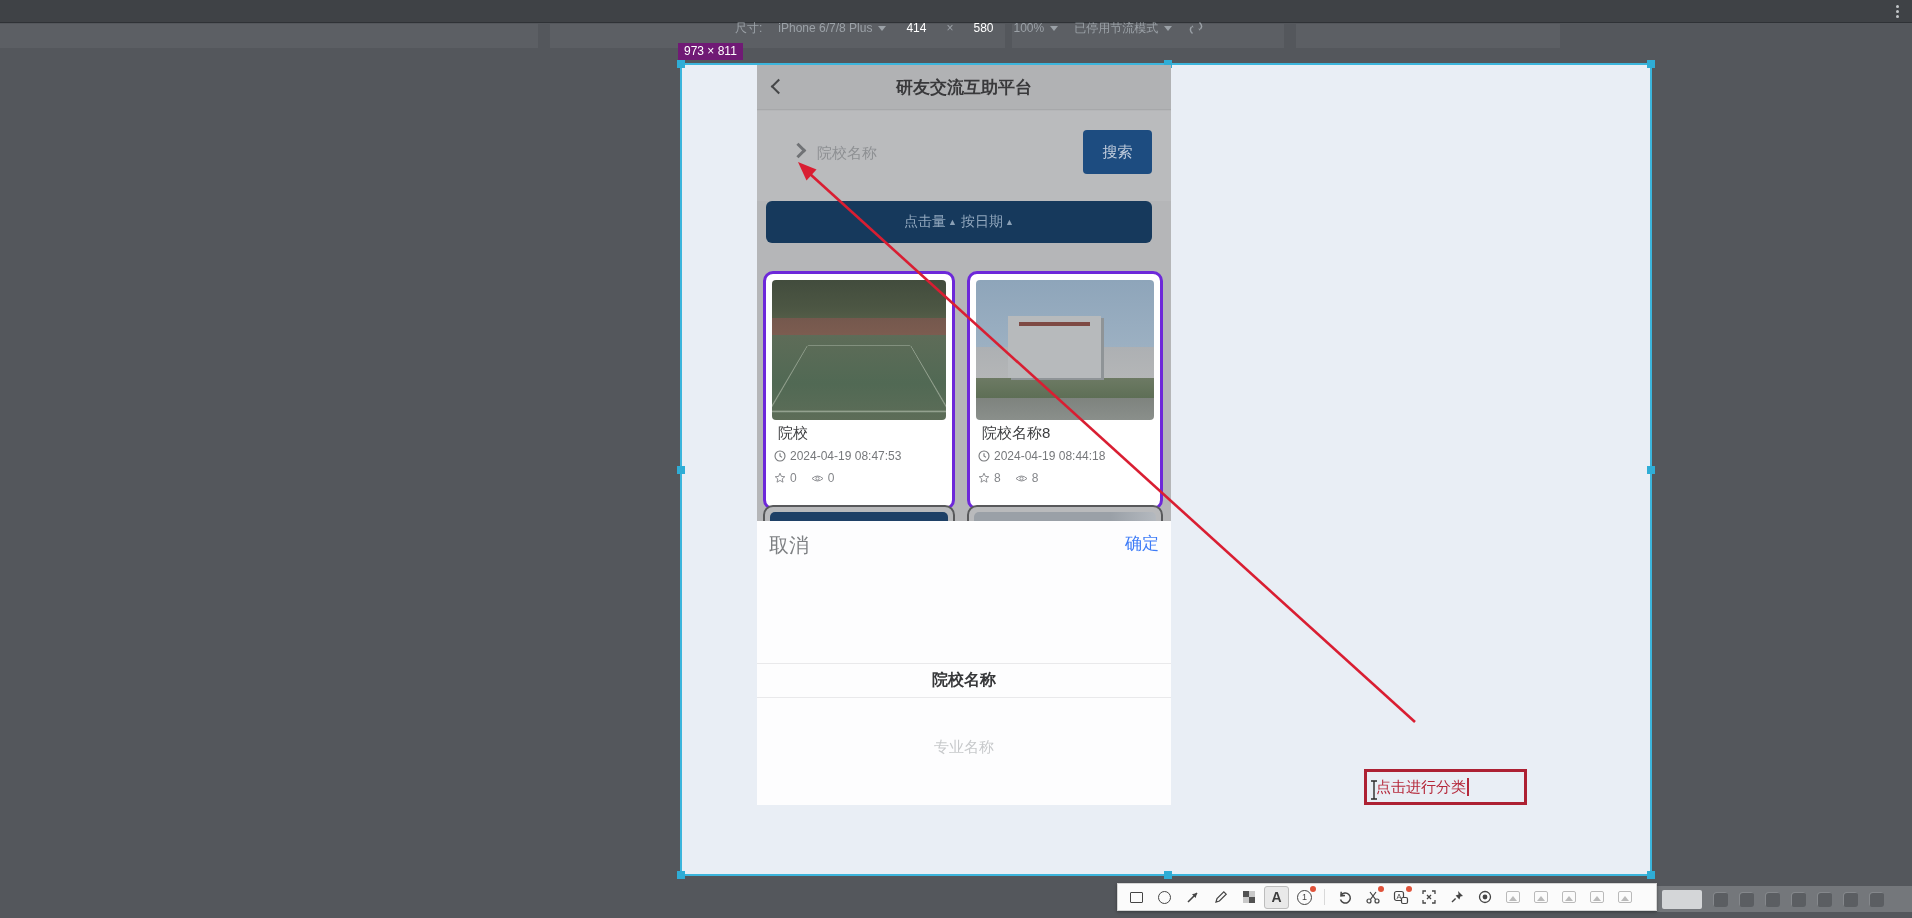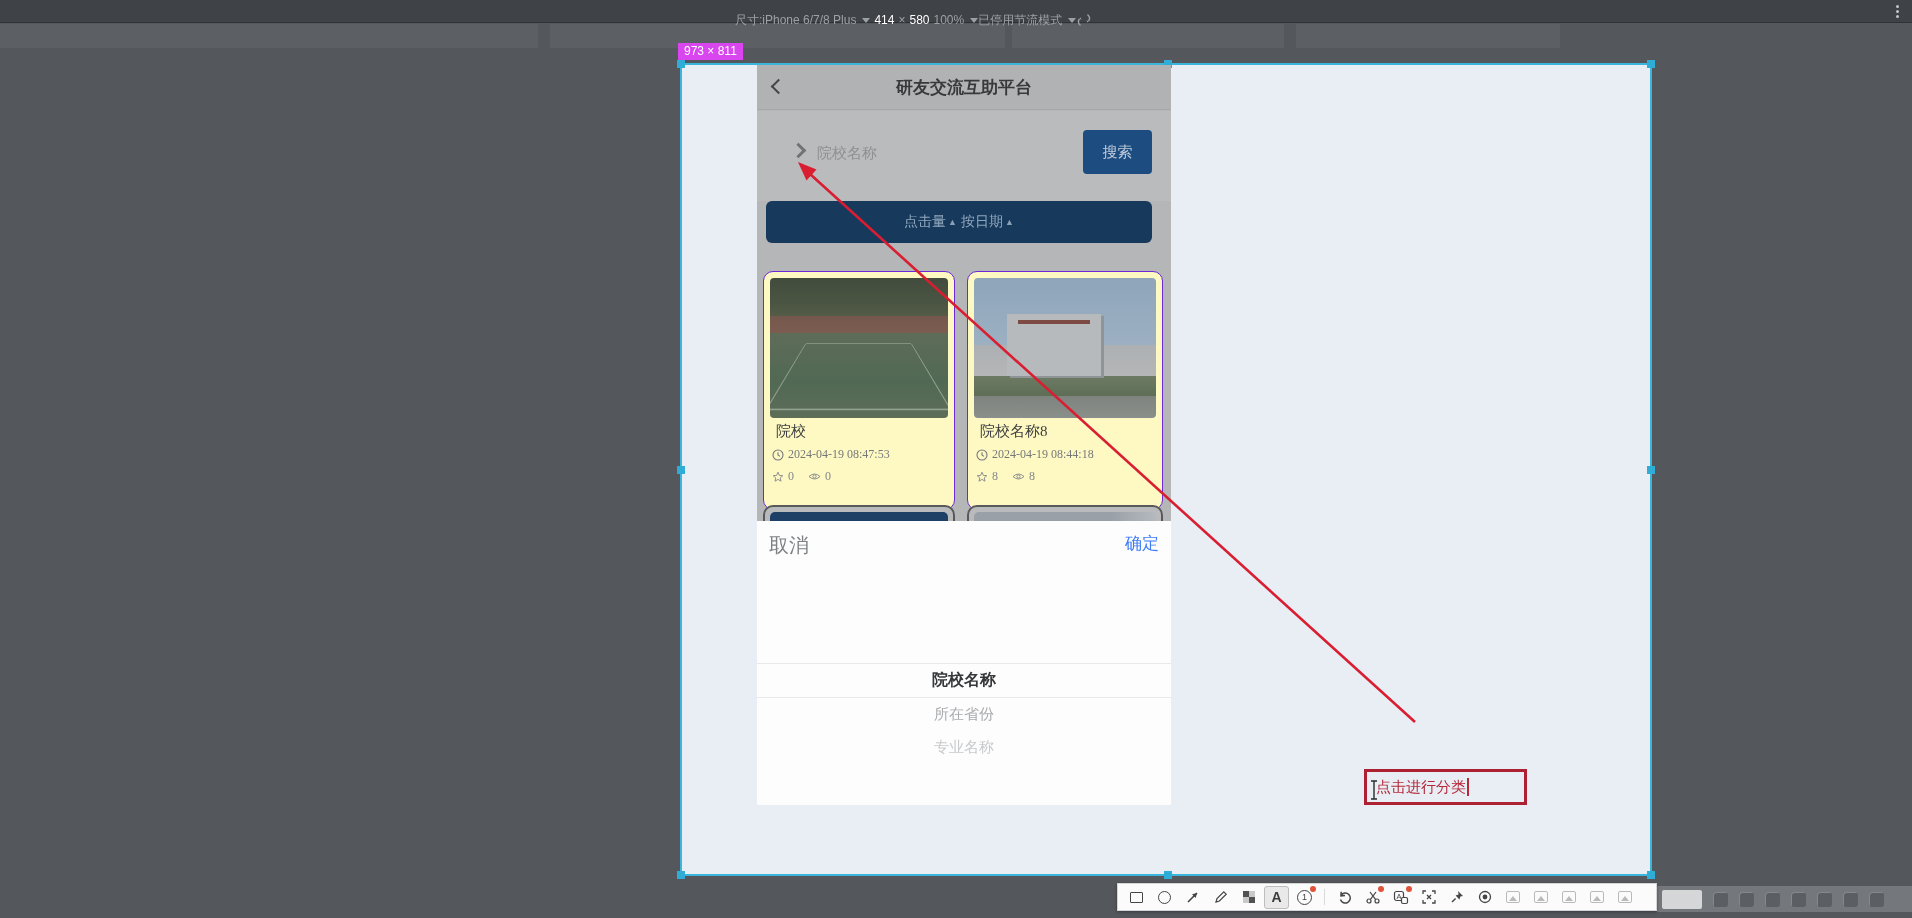--- a/index.html
+++ b/index.html
@@ -2,50 +2,50 @@
 <html><head>
 <meta charset="utf-8">
 <style>
   * { margin:0; padding:0; box-sizing:border-box; }
   html,body { width:1912px; height:918px; background:#54575c; }
   body { font-family:"Liberation Sans", sans-serif; }
   .screen { position:relative; width:1912px; height:918px; background:#54575c; overflow:hidden; }
 
   
   .devtools-bar { position:absolute; left:0; top:0; width:1912px; height:23px; background:#3f4246; border-bottom:1px solid #2f3236; z-index:4; }
-  .dt-controls { position:absolute; left:735px; top:4px; height:32px; display:flex; align-items:center; gap:0; color:#9ba1a7; font-size:12px; white-space:nowrap; }
+  .dt-controls { position:absolute; left:735px; top:12px; height:32px; display:flex; align-items:center; gap:16px; color:#9ba1a7; font-size:12px; white-space:nowrap; }
   .dt-group { display:flex; align-items:center; gap:6px; cursor:default; }
   .dt-caret { width:0; height:0; border-left:4px solid transparent; border-right:4px solid transparent; border-top:5px solid #9ba1a7; margin-top:1px; }
   .dt-num { padding:1px 4px; color:#ffffff; }
   .rotate-ic svg { display:block; }
   .kebab { position:absolute; right:12px; top:5px; width:4px; height:14px; }
   .kebab i { display:block; width:3px; height:3px; border-radius:50%; background:#c3c6c9; margin-bottom:2px; }
 
   
   .gblock { position:absolute; top:24px; height:24px; background:#5c5f64; z-index:1; }
 
   
-  .size-label { position:absolute; left:678px; top:43px; background:#d946ef; color:#ffffff; font-size:12px; padding:1px 6px 2px; z-index:7; }
+  .size-label { position:absolute; left:678px; top:43px; background:#701a75; color:#ffffff; font-size:12px; padding:1px 6px 2px; z-index:7; }
   .selection { position:absolute; left:680px; top:63px; width:972px; height:813px; background:#e9eef5; border:2px solid #3cb5dc; z-index:2; }
   .handle { position:absolute; width:8px; height:8px; background:#2fadd6; z-index:7; }
 
   
   .phone { position:absolute; left:757px; top:65px; width:414px; height:740px; background:#b5b6b8; overflow:hidden; z-index:3; }
   .app-header { position:absolute; left:0; top:0; width:414px; height:45px; background:#b1b2b4; border-bottom:1px solid #a7a8aa; }
   .back-ch { position:absolute; left:16px; top:16px; width:11px; height:11px; border-left:2px solid #454648; border-bottom:2px solid #454648; transform:rotate(45deg); }
   .app-title { position:absolute; left:0; right:0; top:0; height:45px; line-height:45px; text-align:center; font-size:17px; font-weight:bold; color:#39393b; }
   .search-section { position:absolute; left:0; top:46px; width:414px; height:90px; background:#babbbd; }
   .search-ch { position:absolute; left:36px; top:80px; width:11px; height:11px; border-right:3px solid #707275; border-top:3px solid #707275; transform:rotate(45deg); }
   .search-ph { position:absolute; left:60px; top:79px; font-size:15px; color:#8e9093; }
   .search-btn { position:absolute; left:326px; top:65px; width:69px; height:44px; background:#1d4c80; border:none; border-radius:4px; color:#c2cddc; font-size:15px; font-family:inherit; }
   .sort-bar { position:absolute; left:9px; top:136px; width:386px; height:42px; background:#16395c; border-radius:6px; display:flex; align-items:center; justify-content:center; gap:4px; }
   .sort-item { display:flex; align-items:center; gap:2px; color:#91a7bd; font-size:14px; }
   .sort-tri { font-size:9px; color:#8aa0b6; }
 
-  .card { position:absolute; background:#fef9c3; border:1px solid #6d28d9; border-radius:10px;font-family:Liberation Serif, serif; }
+  .card { position:absolute; background:#ffffff; border:3px solid #6d28d9; border-radius:10px; }
   .card-1 { left:6px; top:206px; width:192px; height:239px; }
   .card-2 { left:210px; top:206px; width:196px; height:239px; }
   .card-img { position:absolute; left:6px; right:6px; top:6px; height:140px; border-radius:4px; overflow:hidden; }
   .img-court { background:linear-gradient(to bottom,#424c3d 0%,#4c5643 20%,#535c47 27%,#74584d 27%,#7c5c50 39%,#5e6c58 39%,#516954 74%,#5d6d58 100%); }
   .img-court::after { content:""; position:absolute; left:12%; right:12%; top:38%; bottom:10%; border:1px solid #93a18f; transform:perspective(70px) rotateX(32deg); border-radius:2px; }
   .img-building { background:linear-gradient(to bottom,#8ea5ba 0%,#9cb0c2 48%,#adb0b3 48%,#b4b6b7 70%,#6d7a64 70%,#5e6f56 84%,#7e837e 84%,#8a8f8b 100%); }
   .img-building::before { content:""; position:absolute; left:18%; top:26%; width:52%; height:44%; background:#b7babc; box-shadow:3px 2px 0 #8f9497; }
   .img-building::after { content:""; position:absolute; left:24%; top:30%; width:40%; height:4px; background:#7e4a44; }
   .card-title { position:absolute; left:12px; top:150px; font-size:15px; color:#3c3d3f; }
   .card-date { position:absolute; left:8px; top:175px; display:flex; align-items:center; gap:4px; font-size:12px; color:#76787b; }
@@ -227,21 +227,20 @@
     <div class="row2-card row2-b">
         <div class="fill"></div>
       </div>
 
     <div class="picker">
       <span class="pk-cancel">取消</span>
       <span class="pk-confirm">确定</span>
       <div class="pk-div pk-div-t"></div>
       <div class="pk-div pk-div-b"></div>
       <div class="pk-opt pk-opt-0">院校名称</div>
-      <div class="pk-opt pk-opt-1">所在省份</div>
       <div class="pk-opt pk-opt-2">专业名称</div>
     </div>
   </div>
 
   <svg class="arrow-overlay" width="1912" height="918" viewBox="0 0 1912 918">
     <line x1="1415" y1="722" x2="810" y2="174" stroke="#d91e32" stroke-width="2.6"></line>
     <polygon points="798,162 816.5,169.5 806.5,180.5" fill="#d91e32"></polygon>
   </svg>
 
   <div class="anno-box">

